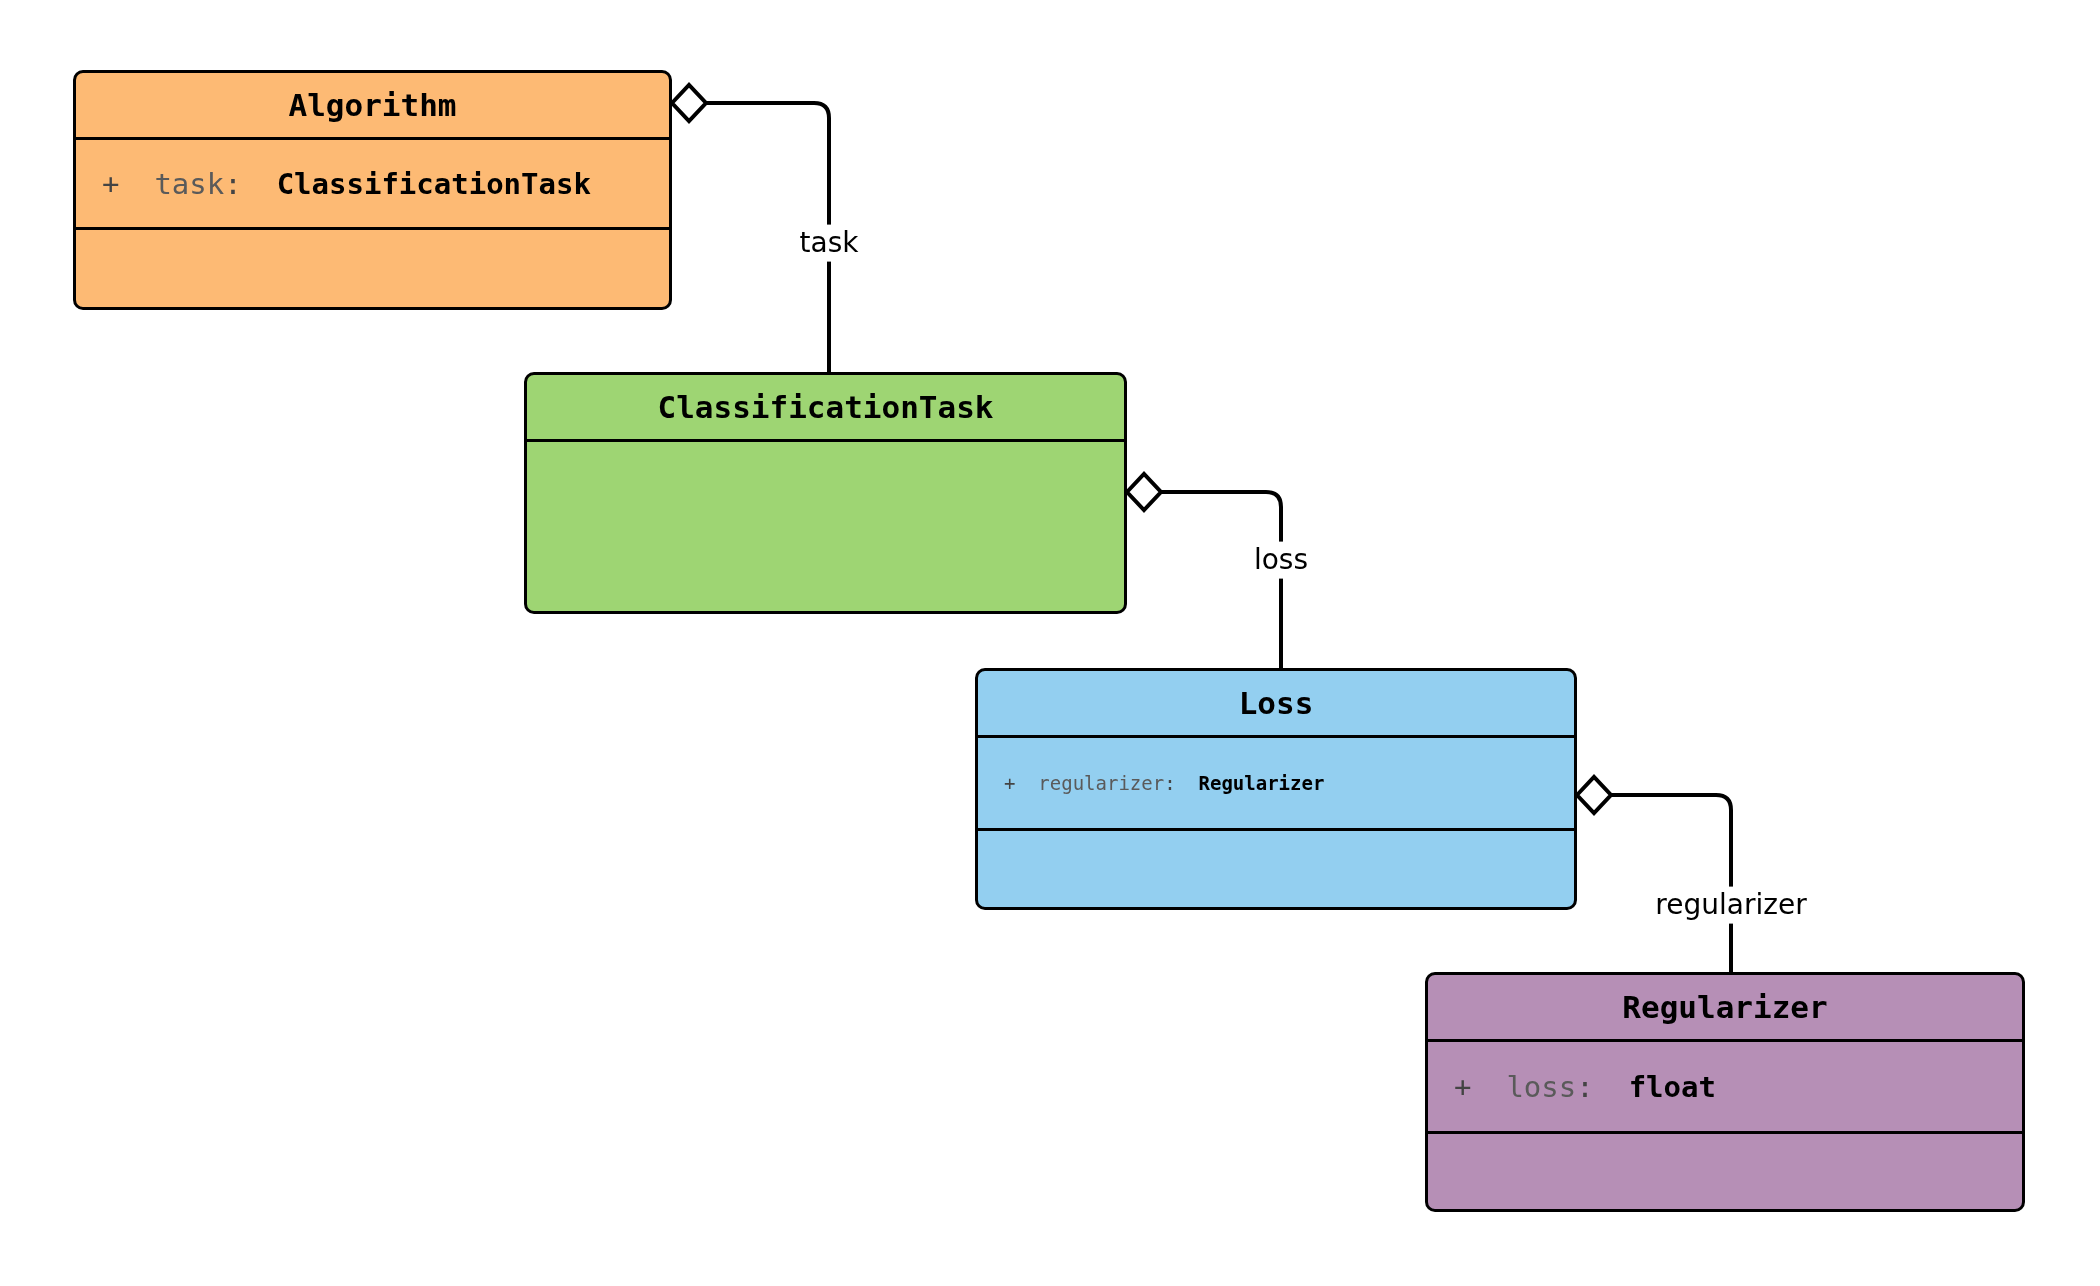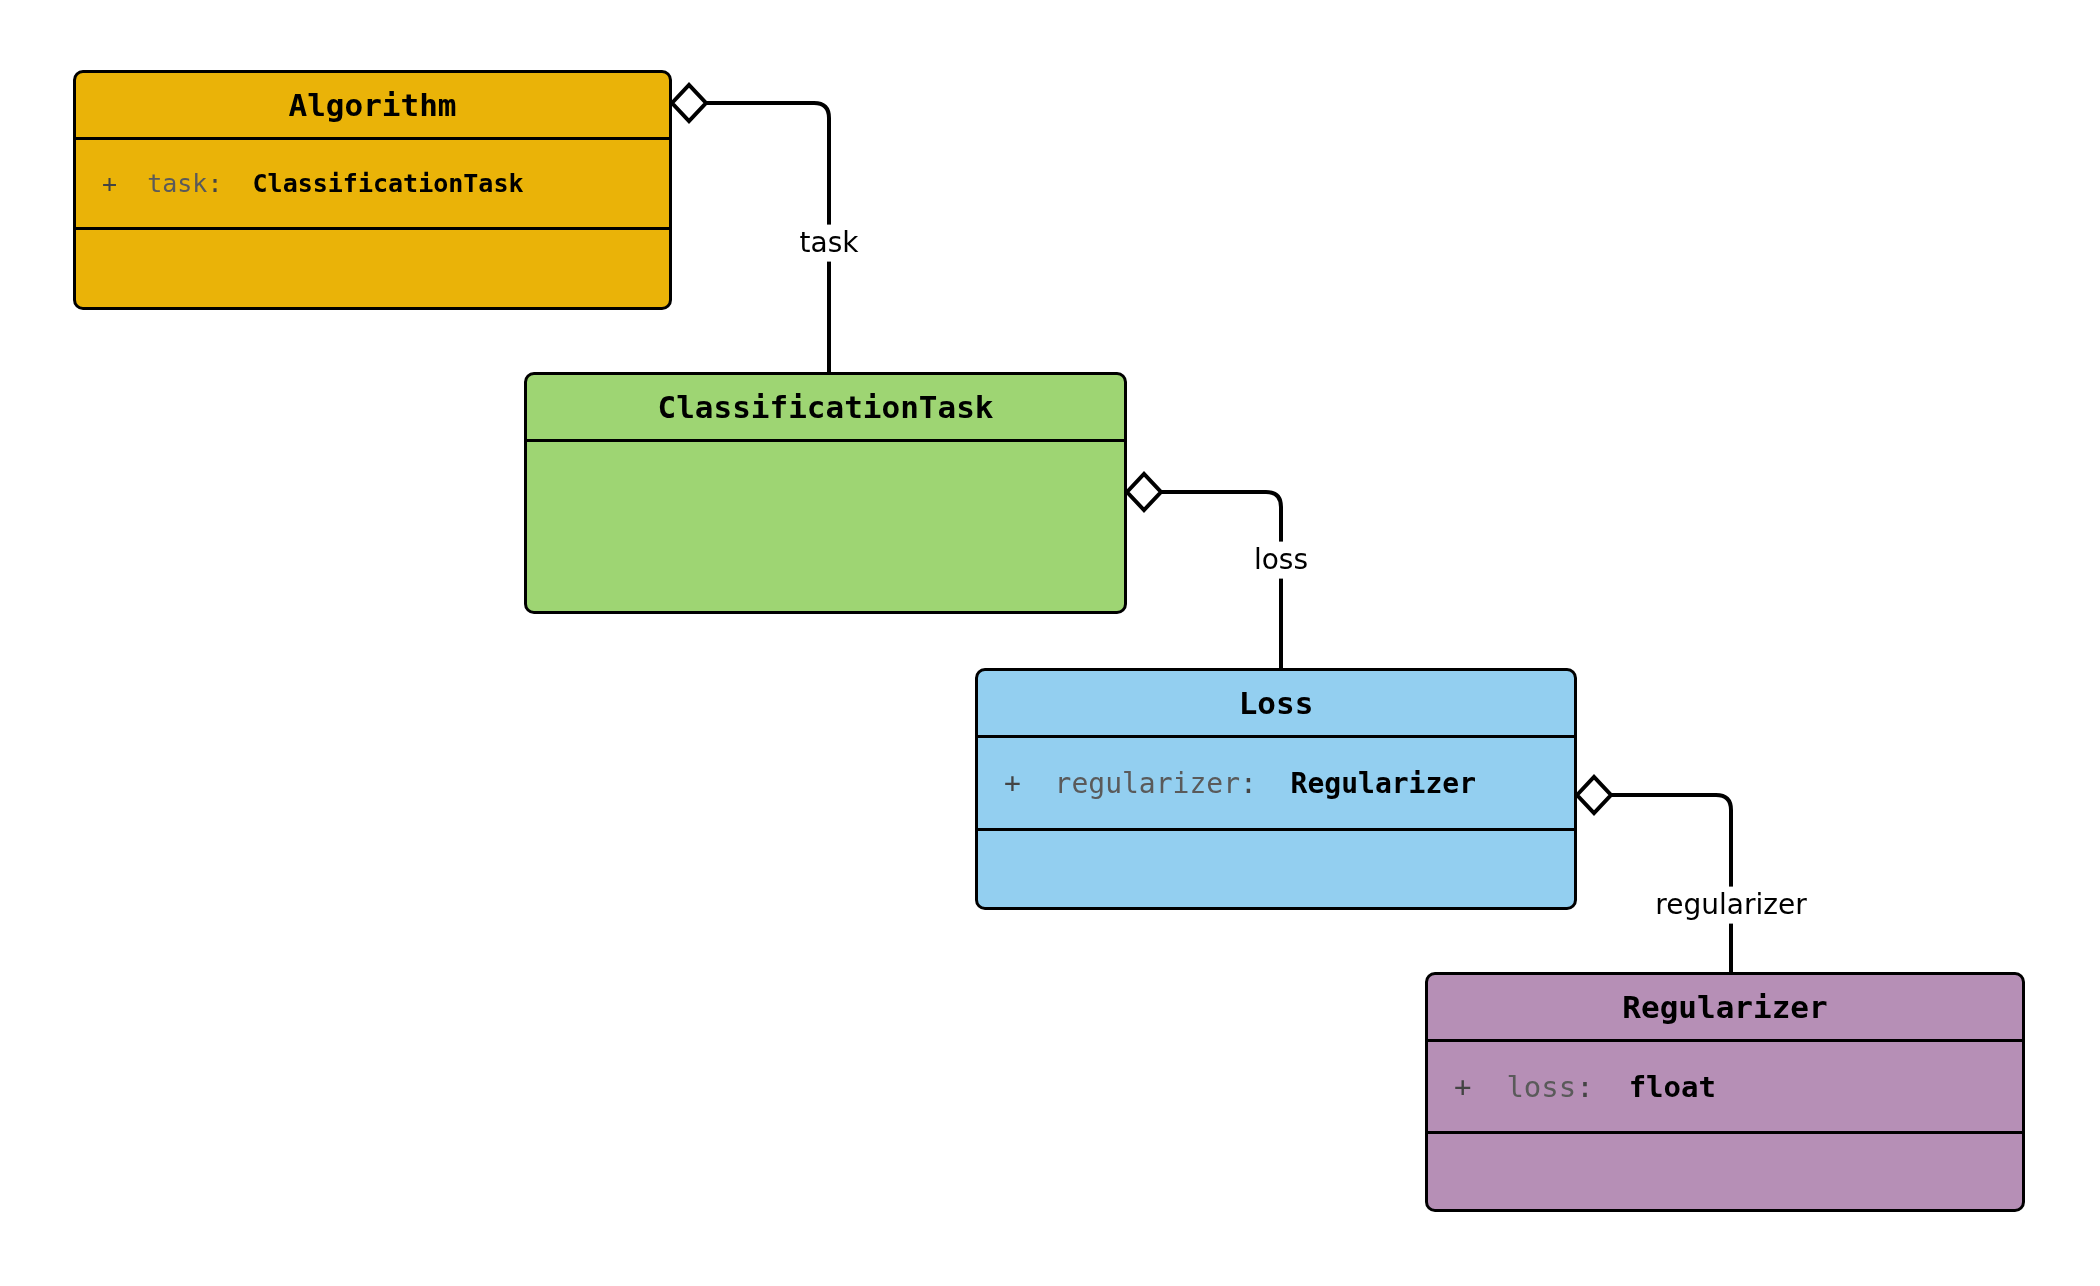--- a/index.html
+++ b/index.html
@@ -86,39 +86,39 @@
     flex: 1 1 auto;
   }
 
   
   #class-algorithm {
     left: 73px;  top: 70px;  width: 599px;  height: 240px;
     background: #FCDE72;
   }
   #class-algorithm .uml-title   { height: 64px; font-size: 31px; }
   #class-algorithm .uml-attrs   { height: 90px; padding-left: 26px; }
-  #class-algorithm .uml-attr    { font-size: 25px; }
+  #class-algorithm .uml-attr    { font-size: 29px; }
   #class-algorithm .uml-methods { height: 80px; }
 
   #class-classificationtask {
     left: 524px; top: 372px; width: 603px; height: 242px;
     background: #9ED573;
   }
   #class-classificationtask .uml-title   { height: 64px; font-size: 31px; }
   #class-classificationtask .uml-attrs   { height: 93px; padding-left: 26px; }
   #class-classificationtask .uml-attr    { font-size: 29px; }
   #class-classificationtask .uml-methods { height: 82px; }
 
   #class-loss {
     left: 975px; top: 668px; width: 602px; height: 242px;
     background: #93CFF0;
   }
   #class-loss .uml-title   { height: 64px; font-size: 31px; }
   #class-loss .uml-attrs   { height: 93px; padding-left: 26px; }
-  #class-loss .uml-attr    { font-size: 28px; }
+  #class-loss .uml-attr    { font-size: 19px; }
   #class-loss .uml-methods { height: 82px; }
 
   #class-regularizer {
     left: 1425px; top: 972px; width: 600px; height: 240px;
     background: #B68FB6;
   }
   #class-regularizer .uml-title   { height: 64px; font-size: 31px; }
   #class-regularizer .uml-attrs   { height: 92px; padding-left: 26px; }
   #class-regularizer .uml-attr    { font-size: 29px; }
   #class-regularizer .uml-methods { height: 81px; }
@@ -156,21 +156,21 @@
       <path d="M 1161 492 L 1266 492 Q 1281 492 1281 507 L 1281 668" fill="none" stroke="#000000" stroke-width="4" stroke-linecap="butt"></path>
       <polygon points="1127,492 1144,474 1161,492 1144,510" fill="#ffffff" stroke="#000000" stroke-width="4" stroke-linejoin="miter"></polygon>
     </g>
 
     <g>
       <path d="M 1611 795 L 1716 795 Q 1731 795 1731 810 L 1731 972" fill="none" stroke="#000000" stroke-width="4" stroke-linecap="butt"></path>
       <polygon points="1577,795 1594,777 1611,795 1594,813" fill="#ffffff" stroke="#000000" stroke-width="4" stroke-linejoin="miter"></polygon>
     </g>
   </svg>
 
-  <div class="uml-class" id="class-algorithm" style="background: #eab308;">
+  <div class="uml-class" id="class-algorithm" style="background: #fdba74;">
     <div class="uml-title">Algorithm</div>
     <div class="uml-attrs">
       <div class="uml-attr">
         <span class="attr-vis">+&nbsp;</span>
         <span>task</span><span class="attr-colon">:&nbsp;</span>
         <span class="attr-type">ClassificationTask</span>
       </div>
     </div>
     <div class="uml-methods"></div>
   </div>

